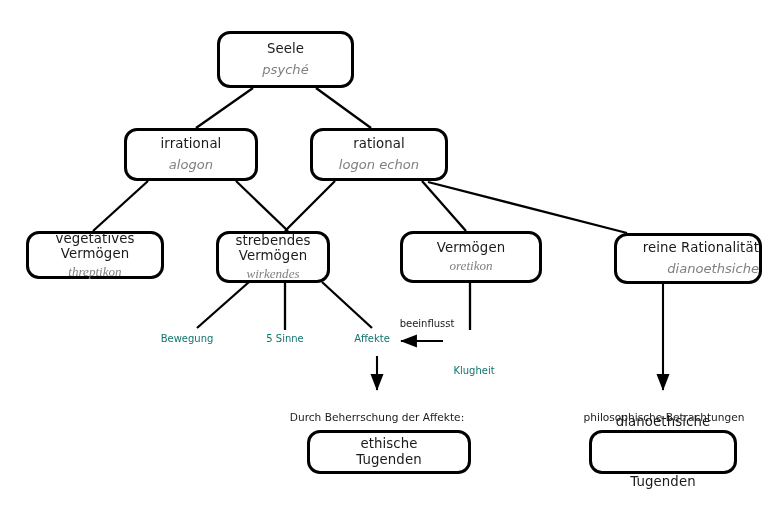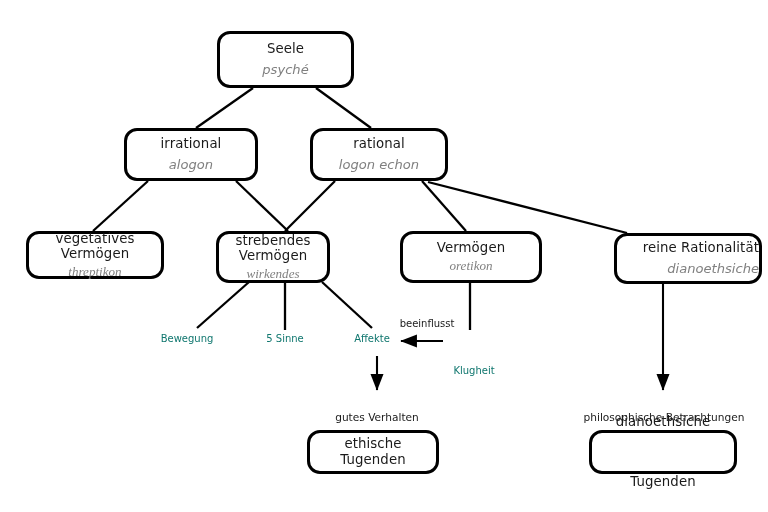--- a/index.html
+++ b/index.html
@@ -144,28 +144,29 @@
   </div>
 
   <div class="leaf-label" style="left:152px;top:332px;width:70px;">Bewegung</div>
   <div class="leaf-label" style="left:250px;top:332px;width:70px;">5 Sinne</div>
   <div class="leaf-label" style="left:342px;top:332px;width:60px;">Affekte</div>
   <div class="leaf-label" style="left:444px;top:332px;width:60px;margin-top:32px;">Klugheit</div>
 
   <div class="edge-label" style="left:392px;top:318px;width:70px;">beeinflusst</div>
 
   <div class="annot" style="left:287px;top:398px;width:180px;">
+    <div>Durch Beherrschung der Affekte:</div>
     <div>gutes Verhalten</div>
   </div>
 
   <div class="annot" style="left:566px;top:398px;width:196px;">
     <div>philosophische Betrachtungen</div>
   </div>
 
-  <div class="node plain" style="left:307px;top:430px;width:132px;height:44px;">
+  <div class="node plain" style="left:307px;top:430px;width:164px;height:44px;">
     <div class="title">ethische</div>
     <div class="title">Tugenden</div>
   </div>
 
   <div class="node plain" style="left:589px;top:430px;width:148px;height:44px;gap:44px;">
     <div class="title">dianoethsiche</div>
     <div class="title">Tugenden</div>
   </div>
 
 </div>

